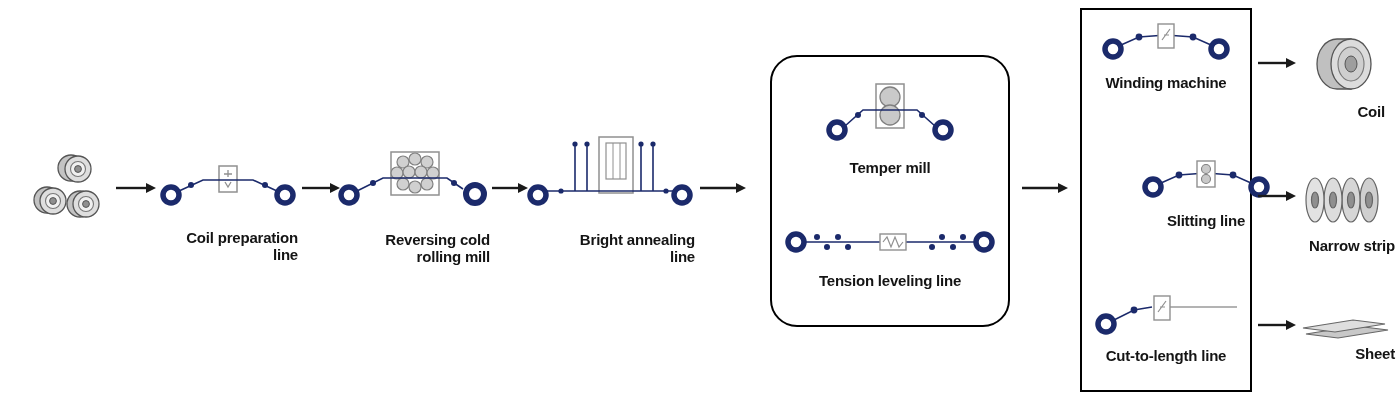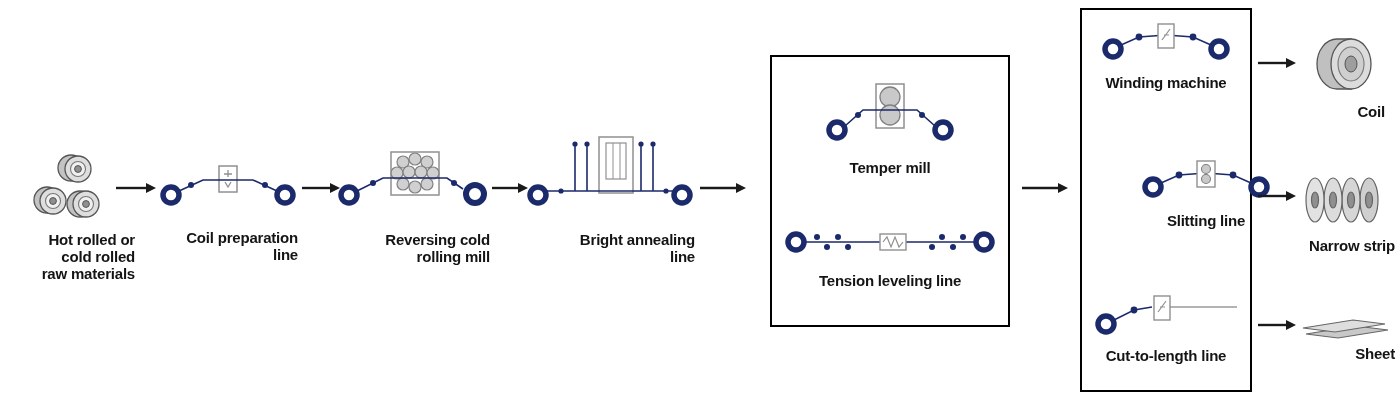--- a/index.html
+++ b/index.html
@@ -44,23 +44,20 @@
         <circle cx="0" cy="3" r="3.4" fill="#8f8f8f" stroke="#555" stroke-width="1"></circle>
       </g>
 
       <g transform="translate(58,56)">
         <circle cx="-6" cy="2" r="13" fill="#c3c3c3" stroke="#555" stroke-width="1.3"></circle>
         <circle cx="0" cy="2" r="13" fill="#dedede" stroke="#555" stroke-width="1.3"></circle>
         <circle cx="0" cy="2" r="7.5" fill="#f0f0f0" stroke="#777" stroke-width="1.1"></circle>
         <circle cx="0" cy="2" r="3.4" fill="#8f8f8f" stroke="#555" stroke-width="1"></circle>
       </g>
     </svg>
-    <div class="label" style="margin-top:8px;">Hot rolled or
-cold rolled
-raw materials</div>
   </div>
 
   <div class="arrow" style="left:116px; top:181px;">
     <svg width="40" height="14" viewBox="0 0 40 14">
       <line x1="0" y1="7" x2="31" y2="7" stroke="#1a1a1a" stroke-width="2.4"></line>
       <polygon points="30,2 40,7 30,12" fill="#1a1a1a"></polygon>
     </svg>
   </div>
 
   <div class="stage" style="left:158px; top:156px; width:140px;">
@@ -144,21 +141,21 @@
 line</div>
   </div>
 
   <div class="arrow" style="left:700px; top:181px;">
     <svg width="46" height="14" viewBox="0 0 46 14">
       <line x1="0" y1="7" x2="37" y2="7" stroke="#1a1a1a" stroke-width="2.4"></line>
       <polygon points="36,2 46,7 36,12" fill="#1a1a1a"></polygon>
     </svg>
   </div>
 
-  <div class="groupbox" style="left:770px; top:55px; width:240px; height:272px;">
+  <div class="groupbox" style="left:770px; top:55px; width:240px; height:272px;border-radius:27px;">
 
     <div class="inner-stage" style="top:21px;">
       <svg class="icon" width="130" height="72" viewBox="0 0 130 72">
         <rect x="51" y="6" width="28" height="44" fill="#ffffff" stroke="#909090" stroke-width="1.5"></rect>
         <circle cx="65" cy="19" r="10" fill="#c9c9c9" stroke="#808080" stroke-width="1.3"></circle>
         <circle cx="65" cy="37" r="10" fill="#c9c9c9" stroke="#808080" stroke-width="1.3"></circle>
         <polyline points="20,48 38,32 92,32 110,48" fill="none" stroke="#1b2a6b" stroke-width="1.6"></polyline>
         <circle cx="33" cy="37" r="3" fill="#1b2a6b"></circle>
         <circle cx="97" cy="37" r="3" fill="#1b2a6b"></circle>
         <circle cx="12" cy="52" r="8" fill="#ffffff" stroke="#1b2a6b" stroke-width="5.5"></circle>

